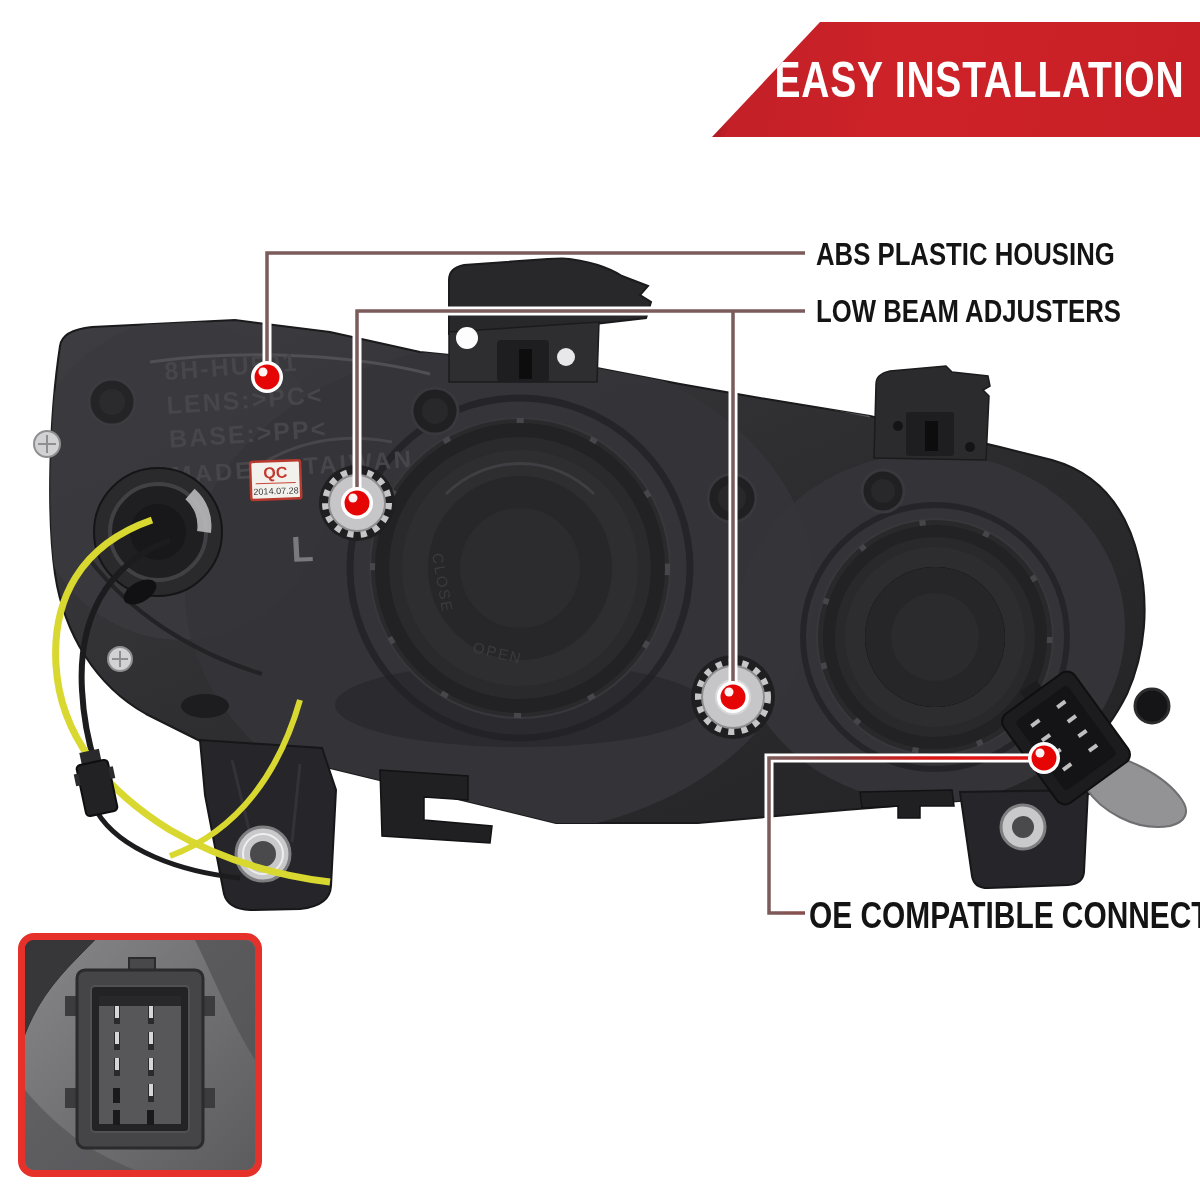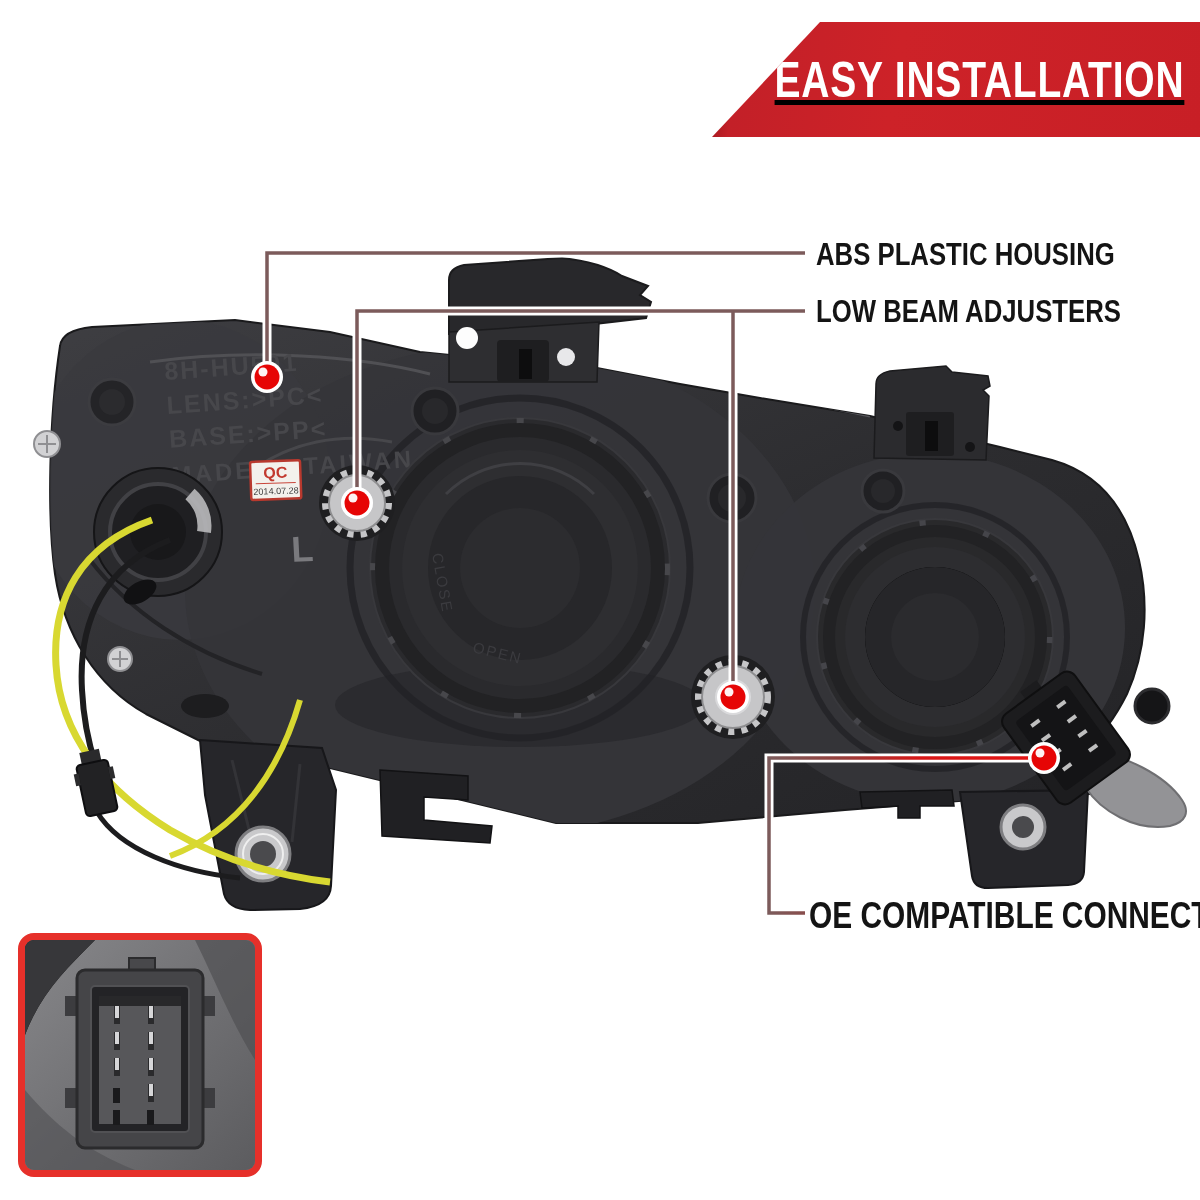--- a/index.html
+++ b/index.html
@@ -5,21 +5,21 @@
   html,body{margin:0;padding:0;background:#ffffff;}
   .stage{position:relative;width:1200px;height:1200px;background:#fff;overflow:hidden;
          font-family:"Liberation Sans",sans-serif;}
   .scene{position:absolute;left:0;top:0;}
 
   
   .banner{position:absolute;left:712px;top:22px;width:488px;height:115px;
           background:linear-gradient(100deg,#8f1317 0%,#c32028 7%,#cd2228 38%,#c81f26 100%);
           clip-path:polygon(108px 0,100% 0,100% 100%,0 100%);
           display:flex;align-items:center;justify-content:flex-end;
-          padding-right:16px;box-sizing:border-box;text-decoration:underline;}
+          padding-right:16px;box-sizing:border-box;}
   .banner-text{color:#ffffff;font-weight:700;font-size:50px;letter-spacing:1px;
           white-space:nowrap;transform:scaleX(.78);transform-origin:right center;}
 
   
   .callout-label{position:absolute;color:#141414;font-weight:700;white-space:nowrap;
           transform:scaleX(.83);transform-origin:left center;}
   .lbl-abs{left:816px;top:237px;font-size:31px;}
   .lbl-low{left:816px;top:294px;font-size:31px;}
   .lbl-oe{left:809px;top:895px;font-size:36px;}
 

